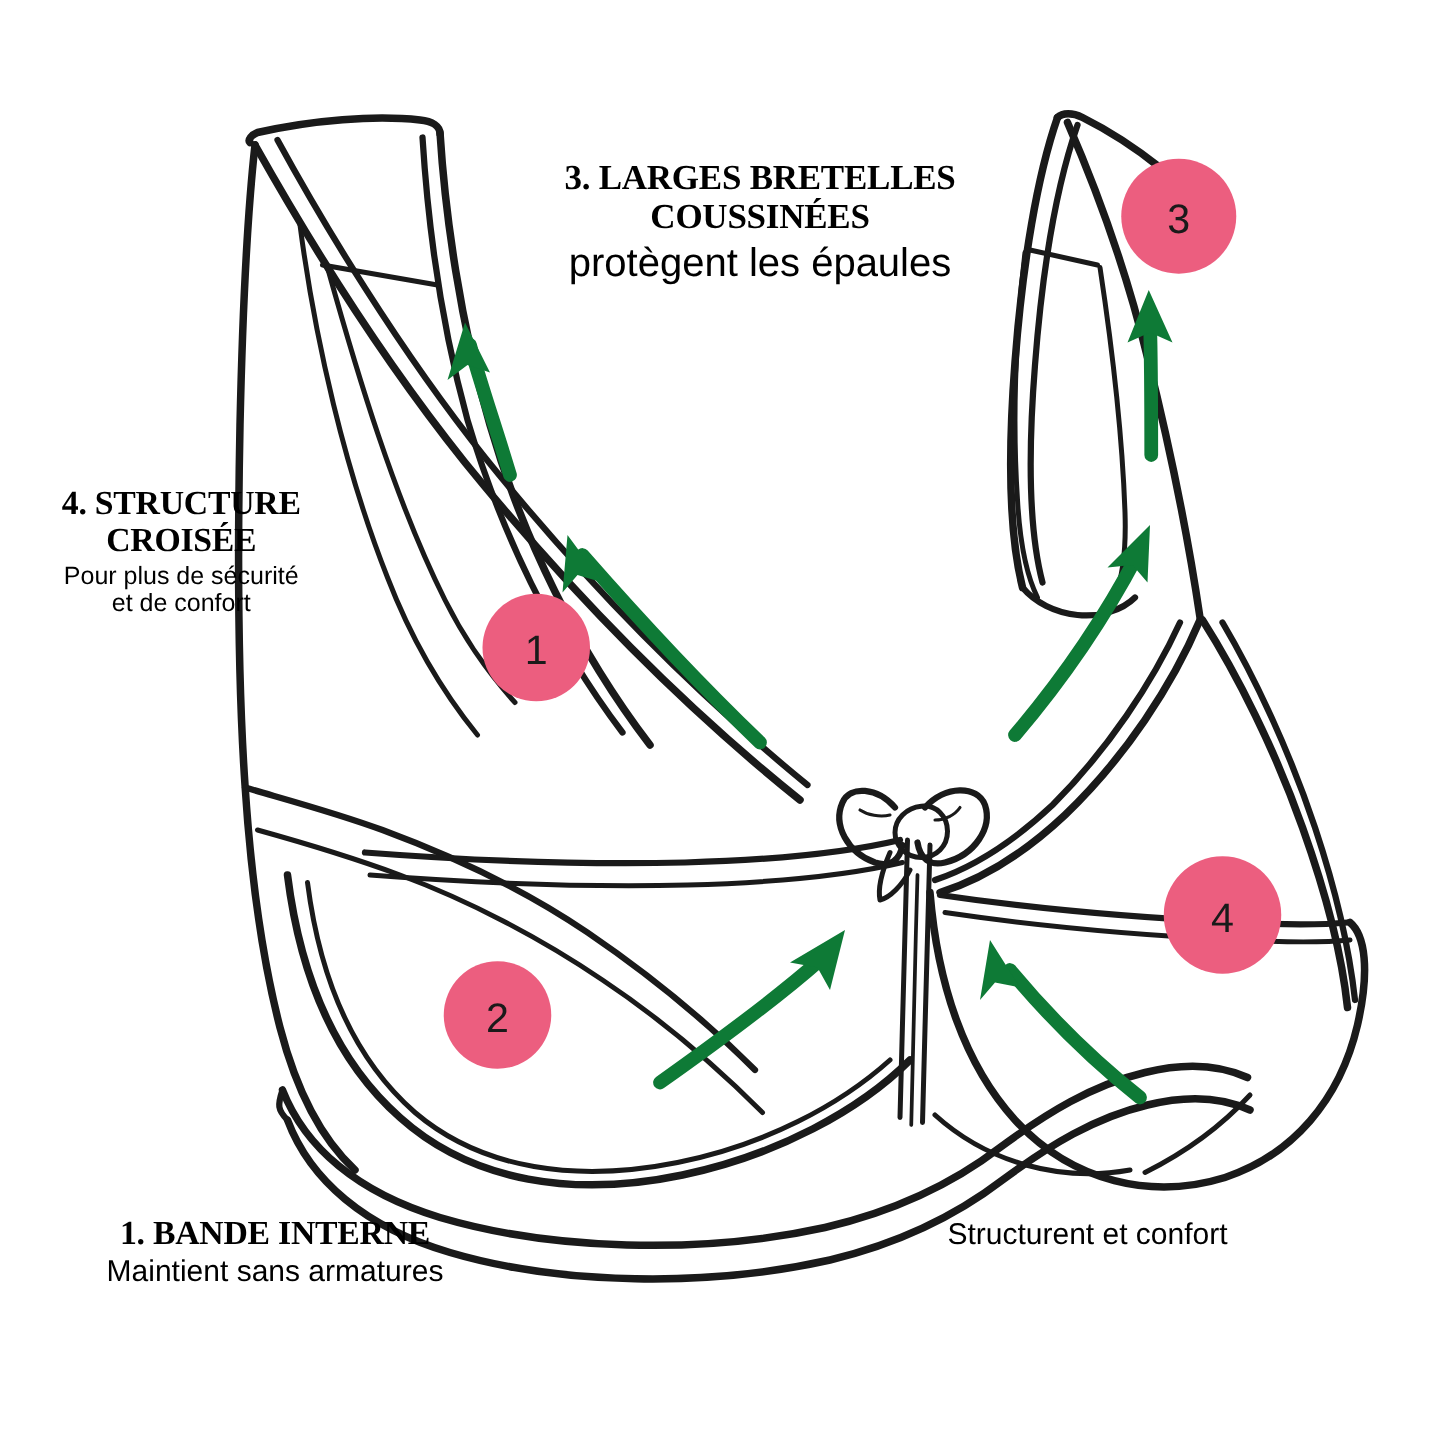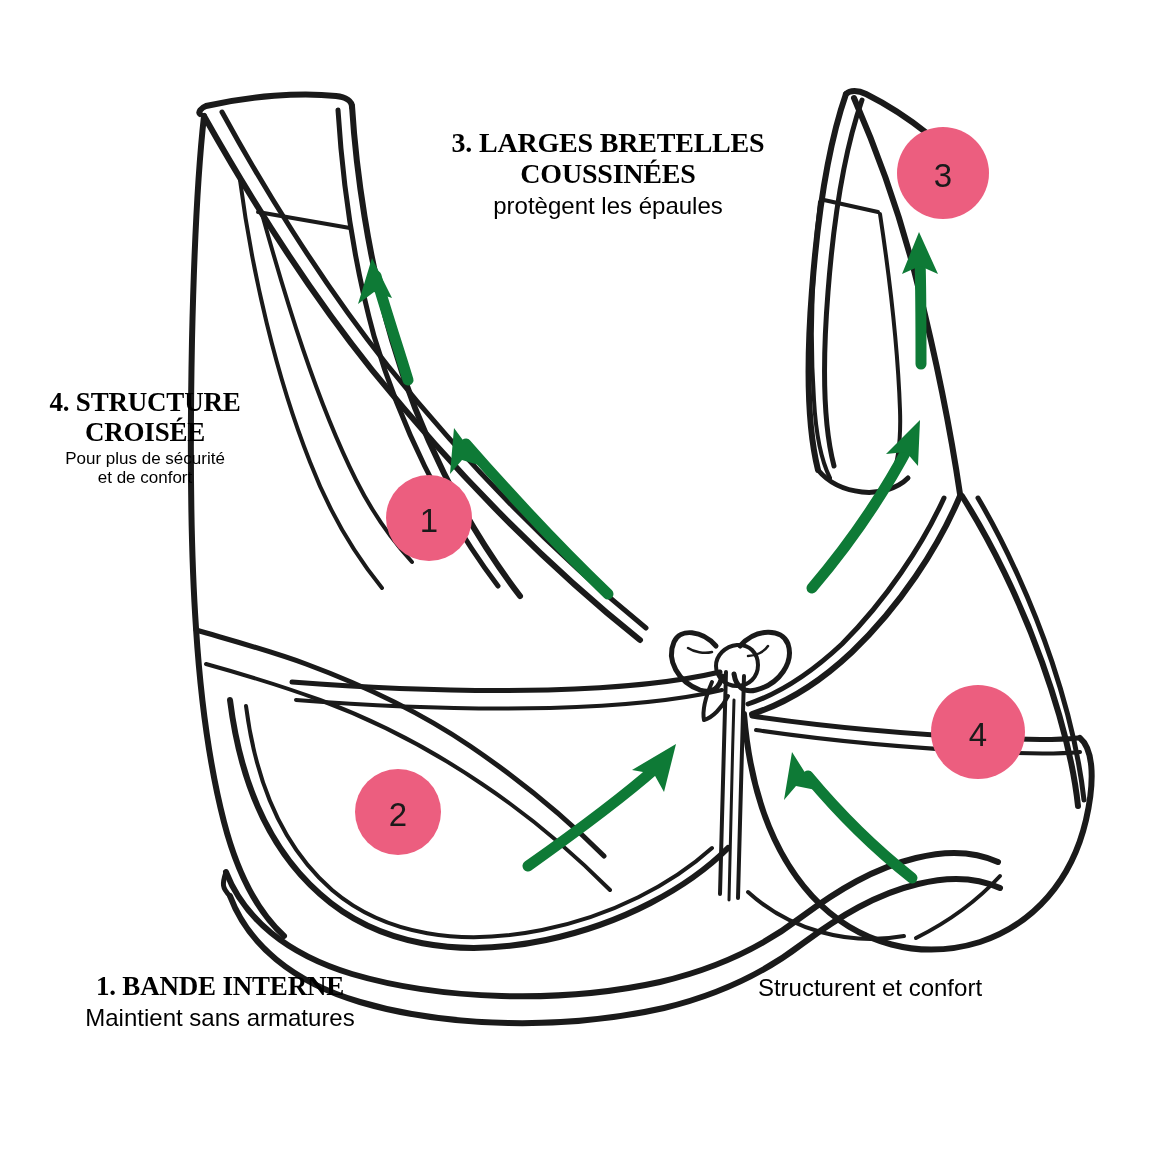--- a/index.html
+++ b/index.html
@@ -35,33 +35,33 @@
   .callout .title {
     font-weight: bold;
     font-size: 27px;
     letter-spacing: -0.2px;
     white-space: pre-line;
     display: block;
     font-family: Liberation Serif, serif;
   }
   .callout .sub {
     font-weight: normal;
-    font-size: 17px;
+    font-size: 20px;
     white-space: pre-line;
     display: block;
     margin-top: 3px;
   }
   
   #callout-1 { left: 0px;   top: 388px; width: 290px; }
   #callout-2 { left: 30px;  top: 972px; width: 380px; }
   #callout-3 { left: 398px; top: 128px; width: 420px; }
   #callout-4 { left: 592px; top: 972px; width: 556px; }
 
   #callout-3 .title { font-size: 28px; }
-  #callout-3 .sub   { font-size: 24px; }
+  #callout-3 .sub   { font-size: 32px; }
   #callout-4 .title { font-size: 27px; }
   #callout-4 .sub   { font-size: 24px; }
   #callout-2 .title { font-size: 27px; }
   #callout-2 .sub   { font-size: 24px; }
 
   .badge-num {
     font-family: "Liberation Sans", sans-serif;
     font-size: 33px;
     fill: #1a1a1a;
     text-anchor: middle;

